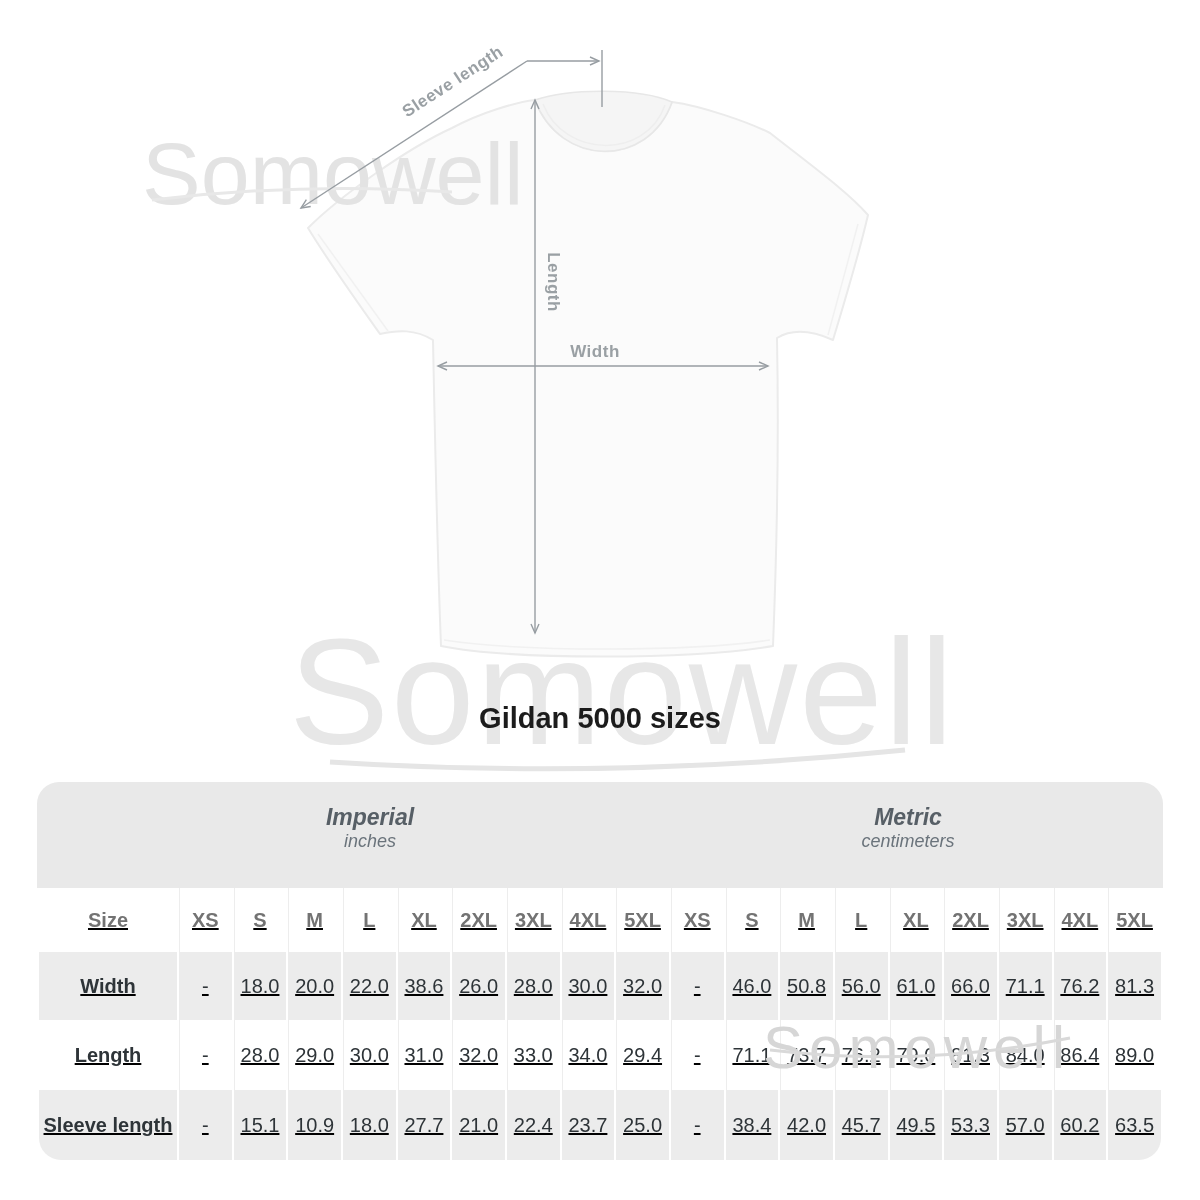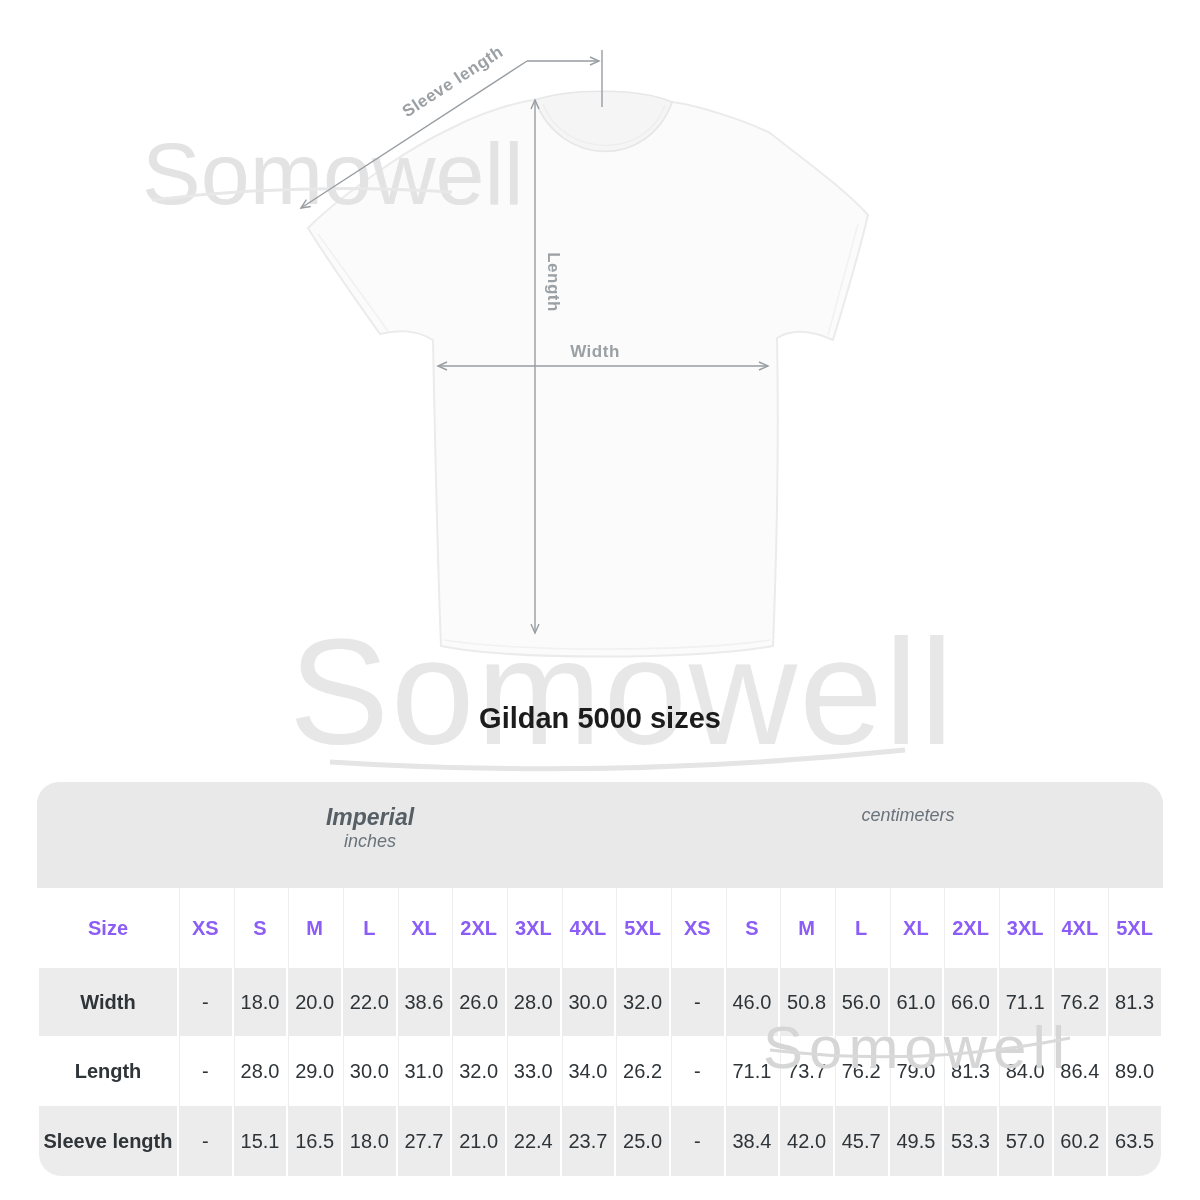--- a/index.html
+++ b/index.html
@@ -20,32 +20,32 @@
   .lbl-length{left:518px;top:272px;width:70px;transform:rotate(90deg);transform-origin:center;}
   .lbl-width{left:560px;top:342px;width:70px;}
 
   
   .title{position:absolute;left:0;top:702px;width:1200px;text-align:center;
          font-size:29px;font-weight:bold;color:#1c1c1c;}
   .subtitle{position:absolute;left:0;top:742px;width:1200px;text-align:center;
             font-size:17px;font-style:italic;color:#4c4c4c;}
 
   
-  .chart{position:absolute;left:37px;top:782px;width:1126px;}
+  .chart{position:absolute;left:37px;top:782px;width:1126px;text-decoration:underline;}
   .band{position:relative;height:106px;background:#e9e9e9;border-radius:22px 22px 0 0;}
   .band-group{position:absolute;top:22px;width:400px;text-align:center;}
   .bg-imperial{left:133px;}
   .bg-metric{left:671px;}
   .band-label{font-size:23px;font-weight:bold;font-style:italic;color:#575f66;line-height:26px;}
   .band-unit{font-size:18px;font-style:italic;color:#6a737b;line-height:22px;}
 
   table.sizes{border-collapse:separate;border-spacing:2px 0;table-layout:fixed;width:1126px;}
   table.sizes td,table.sizes th{padding:0;text-align:center;vertical-align:middle;
     font-size:20px;box-sizing:border-box;}
-  tr.r-head th{height:80px;font-weight:bold;color:#8b5cf6;background:#ffffff;}
+  tr.r-head th{height:64px;font-weight:bold;color:#737373;background:#ffffff;}
   tr.r-data td{height:68px;color:#2e3438;}
   tr.r-len td{height:70px;}
   tr.r-sleeve td{height:70px;}
   tr.stripe td{background:#ececec;}
   tr.plain td{background:#ffffff;}
   td.rowlabel{font-weight:bold;color:#5f6a72;}
   tr.plain td:not(:first-child),tr.r-head th:not(:first-child){box-shadow:inset 1px 0 0 #ededed;margin-left:33px;}
   tr.r-sleeve td:first-child{border-radius:0 0 0 22px;}
   tr.r-sleeve td:last-child{border-radius:0 0 22px 0;margin-left:28px;}
   td[data-bind$="imperial.0"],td[data-bind$="metric.0"]{color:#63686c;}
@@ -105,20 +105,21 @@
 
   <div class="title" data-bind="heading.title">Gildan 5000 sizes</div>
 
   <div class="chart">
     <div class="band">
       <div class="band-group bg-imperial">
         <div class="band-label" data-bind="table.unit_groups.0.label">Imperial</div>
         <div class="band-unit" data-bind="table.unit_groups.0.unit">inches</div>
       </div>
       <div class="band-group bg-metric">
+        <div class="band-label" data-bind="table.unit_groups.1.label">Metric</div>
         <div class="band-unit" data-bind="table.unit_groups.1.unit">centimeters</div>
       </div>
     </div>
 
     <table class="sizes">
       <colgroup>
         <col style="width:138px">
         <col>
           <col>
           <col>
@@ -184,36 +185,36 @@
       <tr class="r-data r-len plain">
         <td class="rowlabel" data-bind="table.rows.1.label">Length</td>
         <td data-bind="table.rows.1.imperial.0">-</td>
         <td data-bind="table.rows.1.imperial.1">28.0</td>
         <td data-bind="table.rows.1.imperial.2">29.0</td>
         <td data-bind="table.rows.1.imperial.3">30.0</td>
         <td data-bind="table.rows.1.imperial.4">31.0</td>
         <td data-bind="table.rows.1.imperial.5">32.0</td>
         <td data-bind="table.rows.1.imperial.6">33.0</td>
         <td data-bind="table.rows.1.imperial.7">34.0</td>
-        <td data-bind="table.rows.1.imperial.8">26.2</td>
+        <td data-bind="table.rows.1.imperial.8">29.4</td>
         <td data-bind="table.rows.1.metric.0">-</td>
         <td data-bind="table.rows.1.metric.1">71.1</td>
         <td data-bind="table.rows.1.metric.2">73.7</td>
         <td data-bind="table.rows.1.metric.3">76.2</td>
         <td data-bind="table.rows.1.metric.4">79.0</td>
         <td data-bind="table.rows.1.metric.5">81.3</td>
         <td data-bind="table.rows.1.metric.6">84.0</td>
         <td data-bind="table.rows.1.metric.7">86.4</td>
         <td data-bind="table.rows.1.metric.8">89.0</td>
       </tr>
       <tr class="r-data r-sleeve stripe">
         <td class="rowlabel" data-bind="table.rows.2.label">Sleeve length</td>
         <td data-bind="table.rows.2.imperial.0">-</td>
         <td data-bind="table.rows.2.imperial.1">15.1</td>
-        <td data-bind="table.rows.2.imperial.2">16.5</td>
+        <td data-bind="table.rows.2.imperial.2">10.9</td>
         <td data-bind="table.rows.2.imperial.3">18.0</td>
         <td data-bind="table.rows.2.imperial.4">27.7</td>
         <td data-bind="table.rows.2.imperial.5">21.0</td>
         <td data-bind="table.rows.2.imperial.6">22.4</td>
         <td data-bind="table.rows.2.imperial.7">23.7</td>
         <td data-bind="table.rows.2.imperial.8">25.0</td>
         <td data-bind="table.rows.2.metric.0">-</td>
         <td data-bind="table.rows.2.metric.1">38.4</td>
         <td data-bind="table.rows.2.metric.2">42.0</td>
         <td data-bind="table.rows.2.metric.3">45.7</td>

